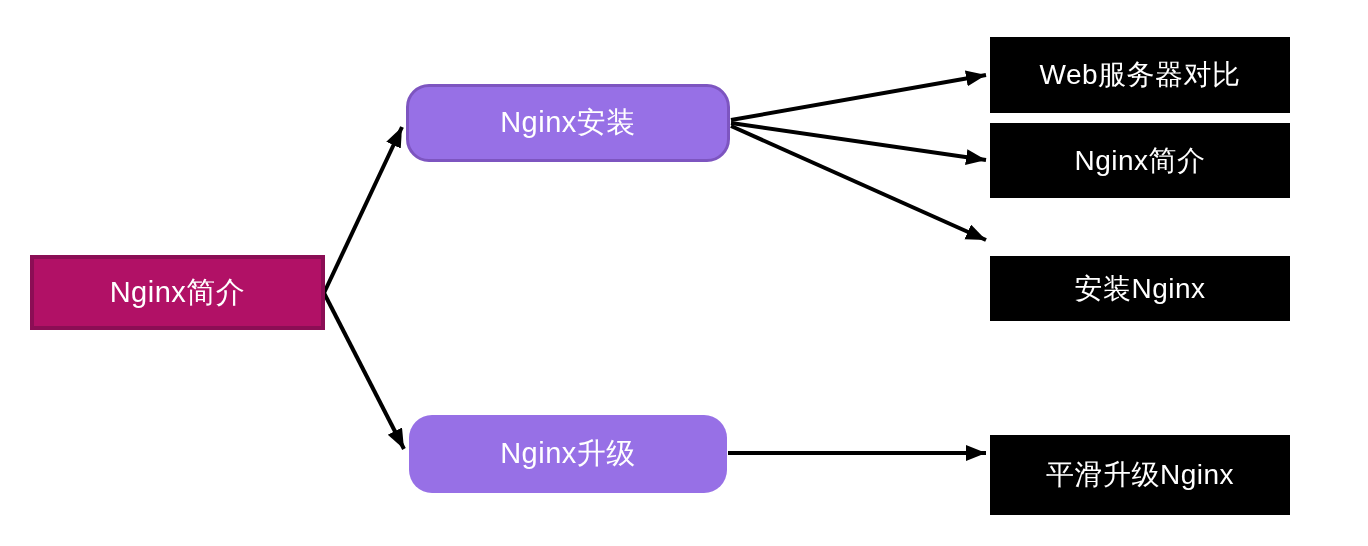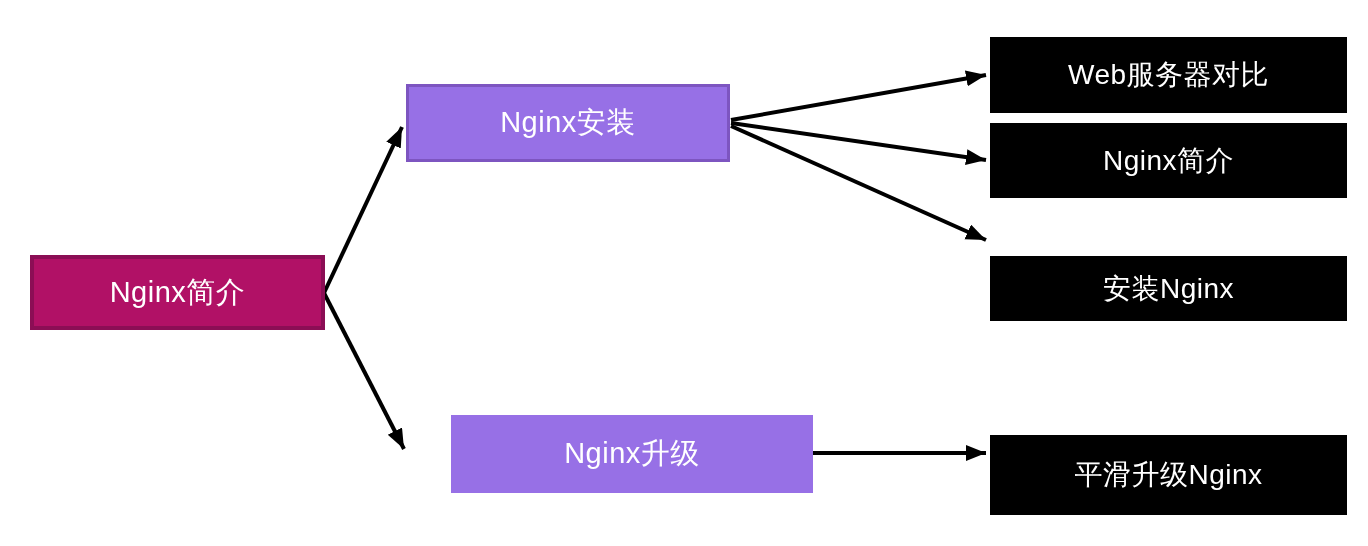--- a/index.html
+++ b/index.html
@@ -37,38 +37,38 @@
   .node-root {
     left: 30px;
     top: 255px;
     width: 295px;
     height: 75px;
     background: var(--root_fill, #B11166);
     border: 4px solid var(--root_border, #8B0E55);
   }
   .node-branch {
     background: var(--branch_fill, #9770E6);
+    border-radius: 23px;
   }
   .node-branch-install {
     left: 406px;
     top: 84px;
     width: 324px;
     height: 78px;
     border: 3px solid var(--branch_border, #7D55C0);
   }
   .node-branch-upgrade {
     left: 409px;
     top: 415px;
-    width: 362px;
+    width: 318px;
     height: 78px;
-    margin-left: 42px;
   }
   .node-leaf {
     left: 990px;
-    width: 357px;
+    width: 300px;
     background: var(--leaf_fill, #000000);
     font-size: 28px;
   }
   .node-leaf-1 { top: 37px;  height: 76px; }
   .node-leaf-2 { top: 123px; height: 75px; }
   .node-leaf-3 { top: 208px; height: 65px; margin-top: 48px; }
   .node-leaf-4 { top: 435px; height: 80px; }
   .edge-line {
     stroke: var(--arrow, #000000);
     stroke-width: 4;

